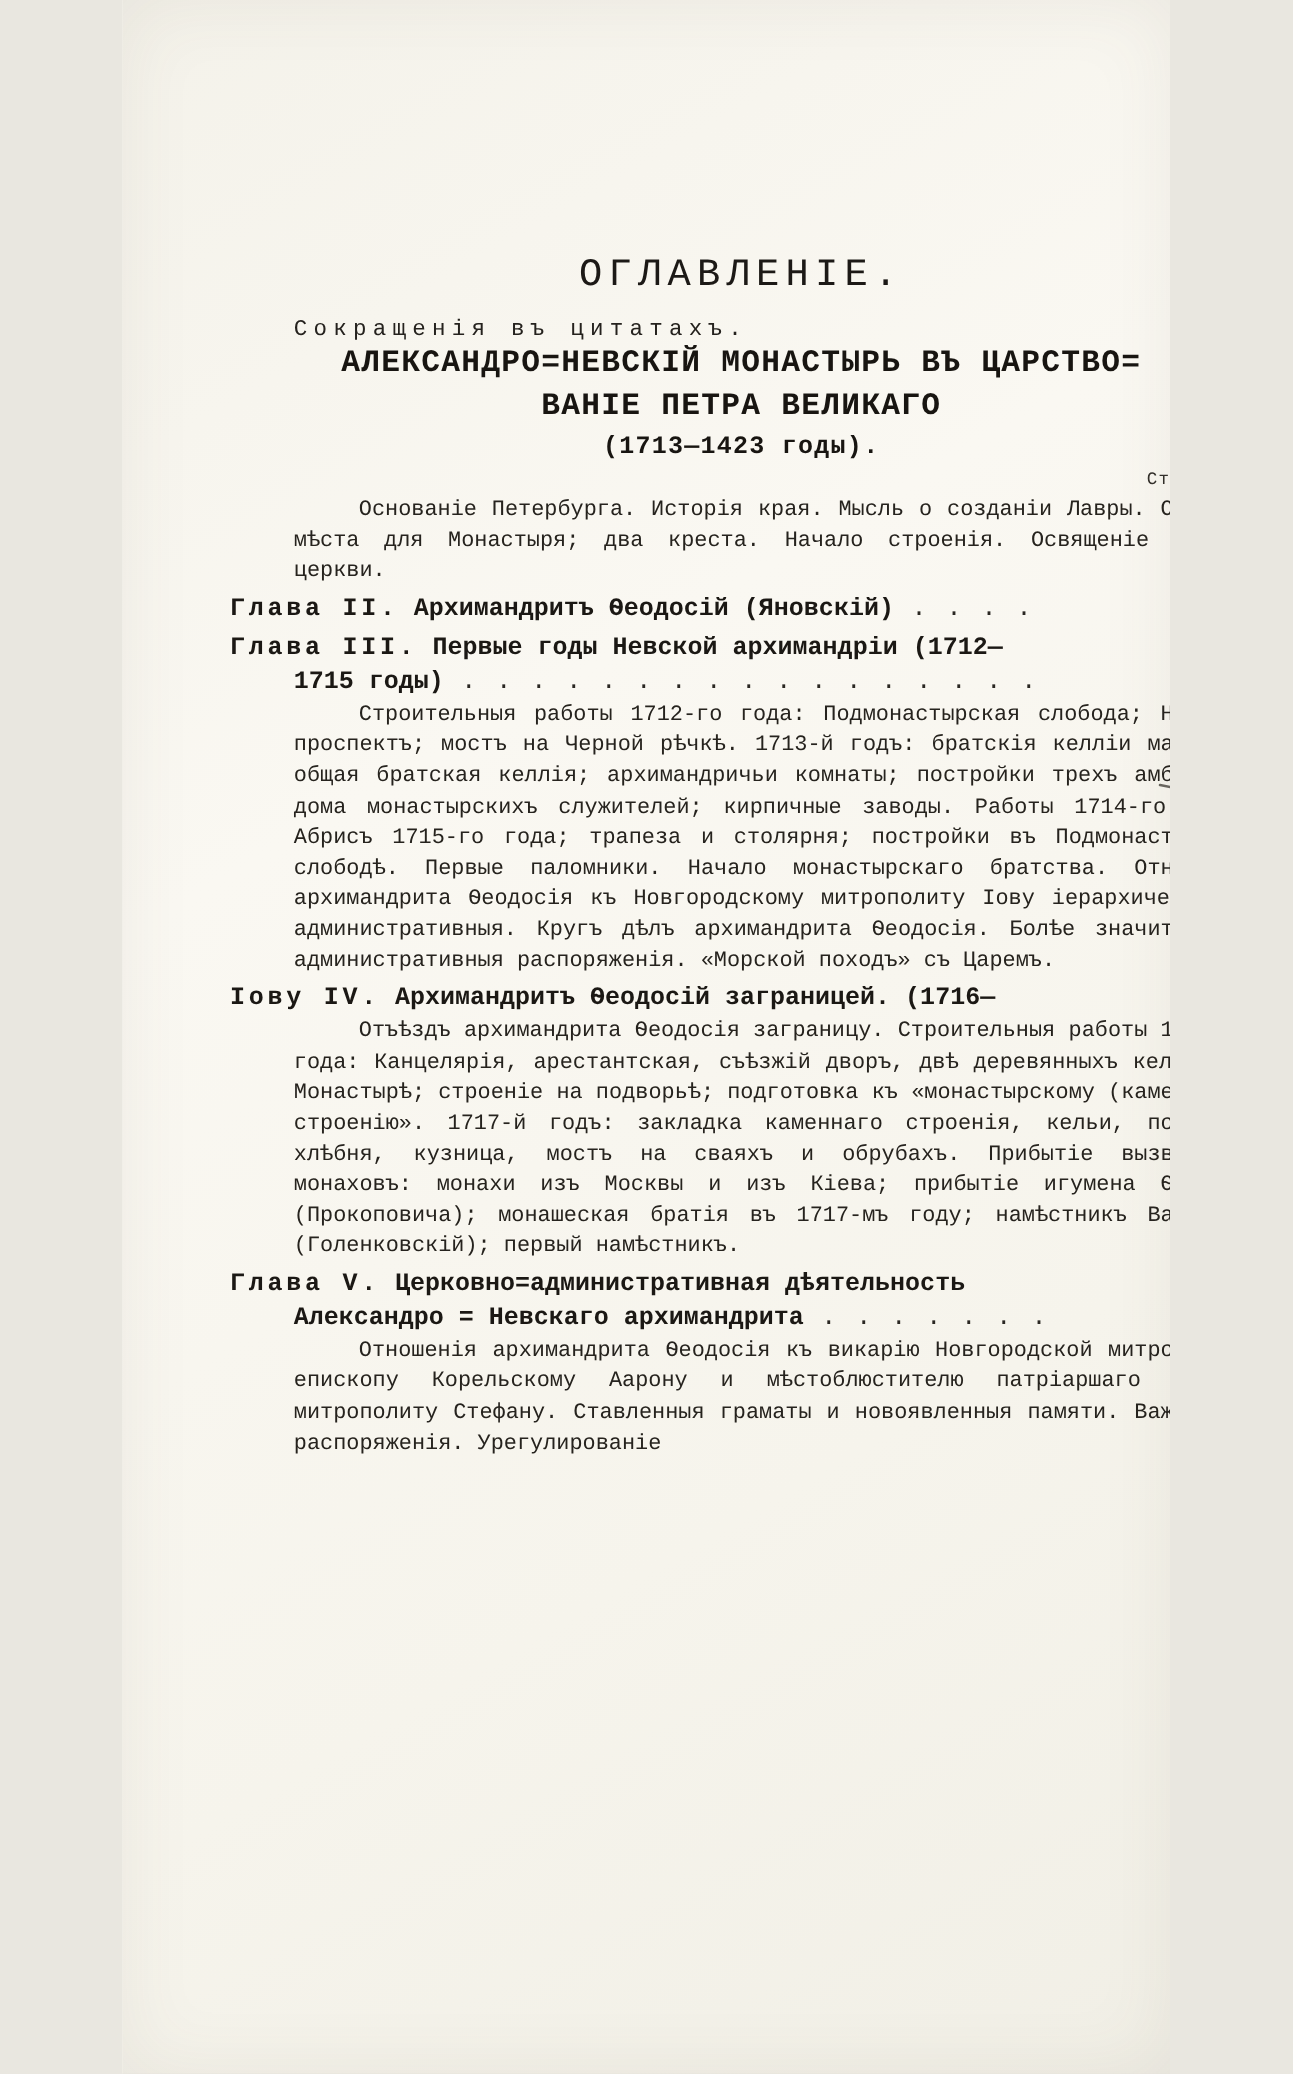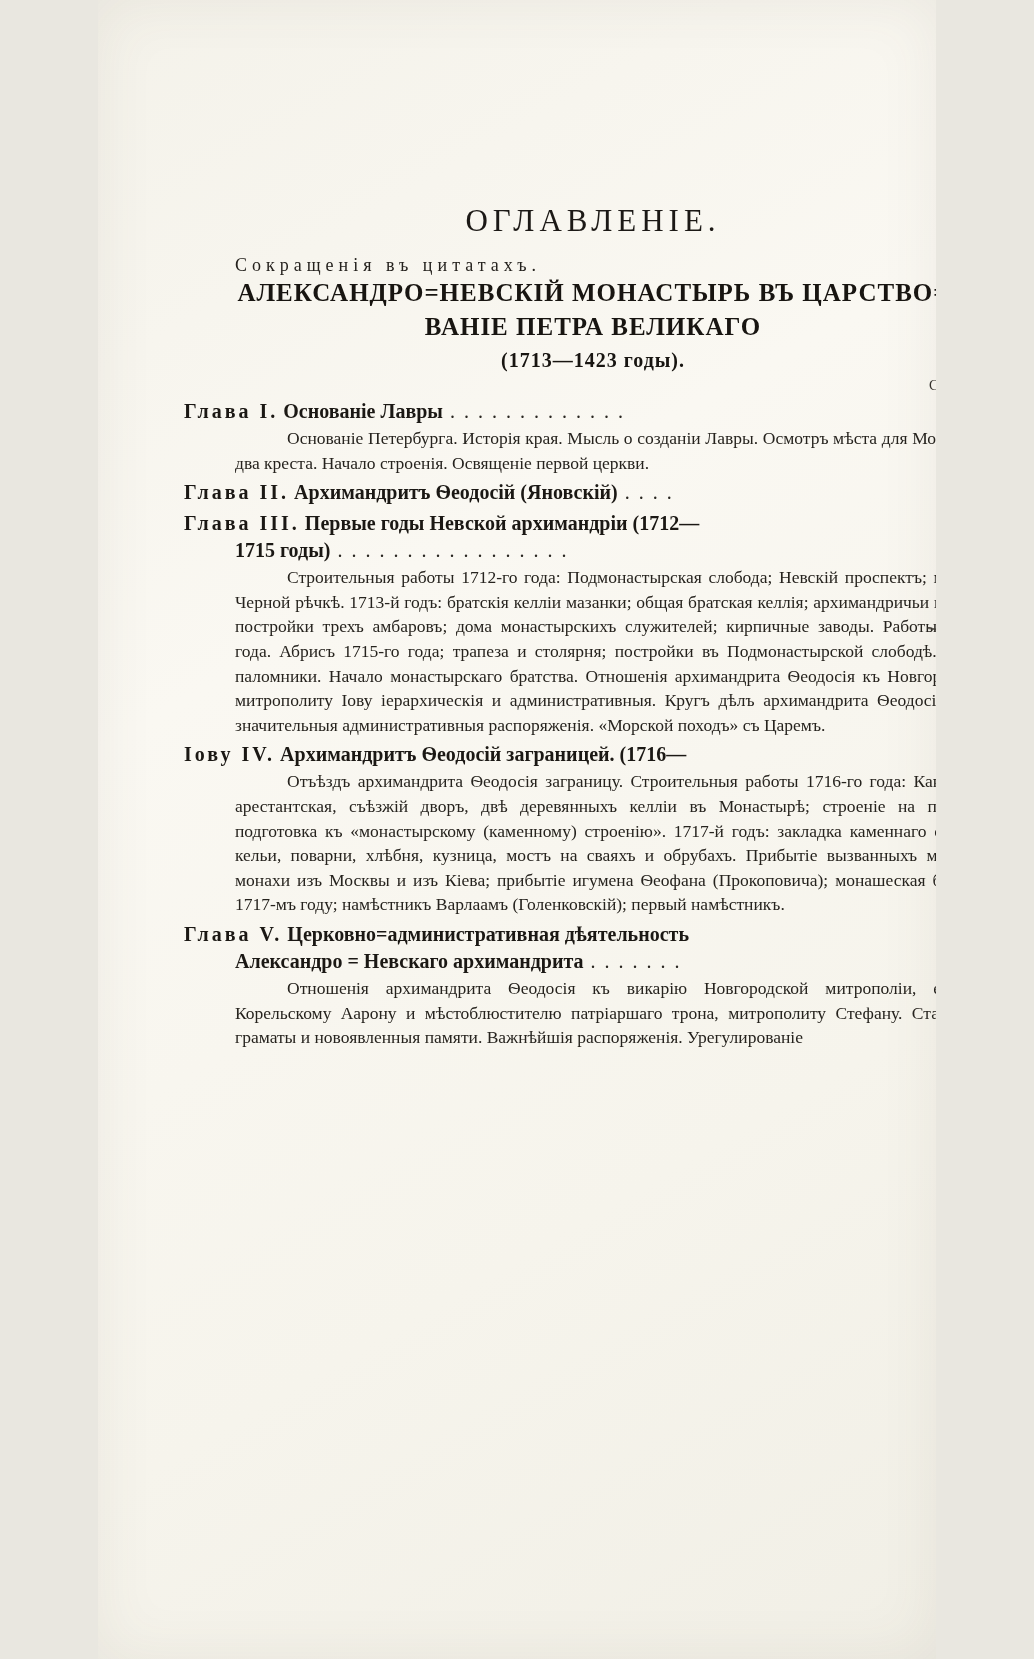--- a/index.html
+++ b/index.html
@@ -5,21 +5,21 @@
   html, body { margin: 0; padding: 0; }
   body { background: #e9e7e0; }
 
   .page {
     position: relative;
     width: 838px;
     height: 1659px;
     margin: 0 auto;
     background: linear-gradient(150deg, #f4f2ea 0%, #faf8f2 35%, #f6f4ec 70%, #f1efe6 100%);
     color: #201d1a;
-    font-family: Liberation Serif, serif;
+    font-family: Liberation Mono, monospace;
     overflow: hidden;
     box-shadow: inset 0 0 60px rgba(90,80,60,0.08);
   }
 
   .content {
     position: absolute;
     left: 86px;
     top: 0;
     width: 818px;
     padding-top: 203px;
@@ -112,25 +112,20 @@
 
     <div class="section-heading">
       <div class="section-line">АЛЕКСАНДРО=НЕВСКІЙ МОНАСТЫРЬ ВЪ ЦАРСТВО=</div>
       <div class="section-line">ВАНІЕ ПЕТРА ВЕЛИКАГО</div>
       <div class="section-sub">(1713—1423 годы).</div>
     </div>
 
     <div class="pages-label">Страницы.</div>
 
     <div class="chapter">
-      <div class="chap-heading">
-        <span class="chap-label">Глава I.</span>
-        <span class="chap-title">Основаніе Лавры</span><span class="dots"> . . . . . . . . . . . . .</span>
-        <span class="pages">3—16</span>
-      </div>
       <p class="chap-summary">Основаніе Петербурга. Исторія края. Мысль о созданіи Лавры. Осмотръ мѣста для Монастыря; два креста. Начало строенія. Освященіе первой церкви.</p>
     </div>
 
     <div class="chapter">
       <div class="chap-heading">
         <span class="chap-label">Глава II.</span>
         <span class="chap-title">Архимандритъ Ѳеодосій (Яновскій)</span><span class="dots"> . . . .</span>
         <span class="pages">17—30</span>
       </div>
     </div>

